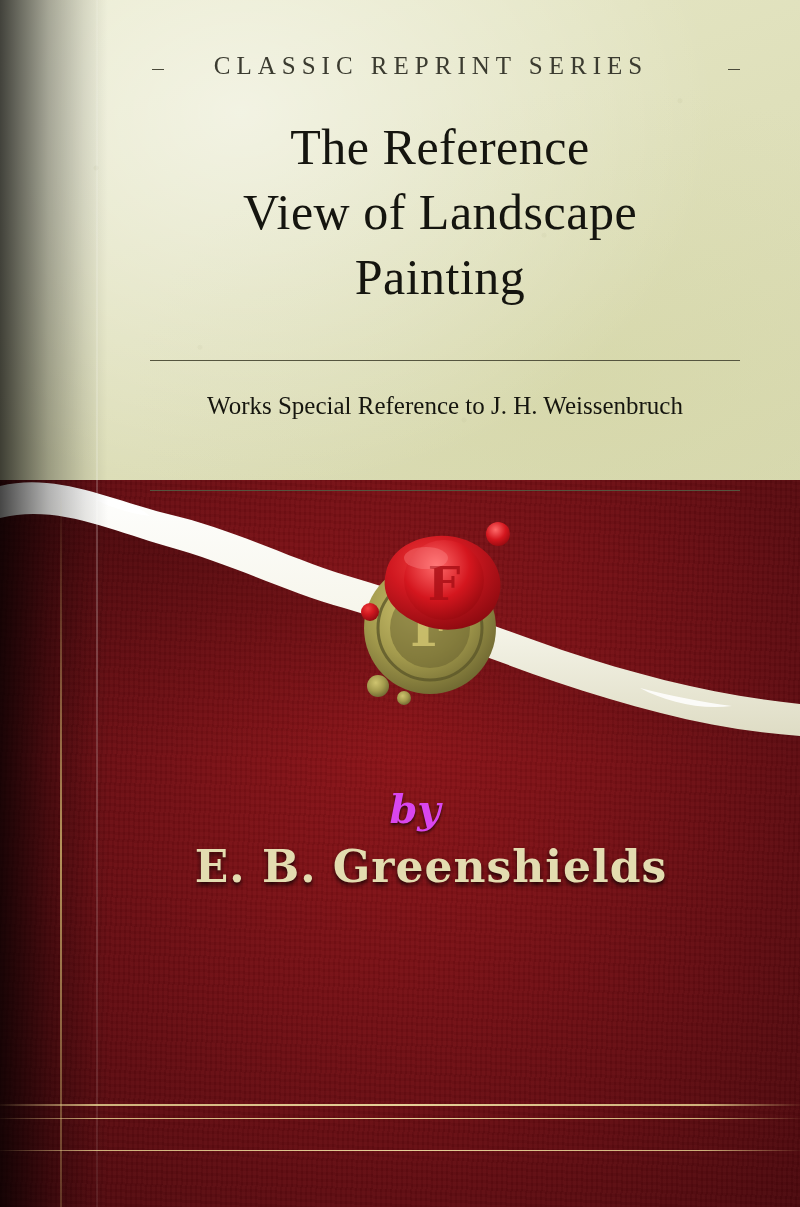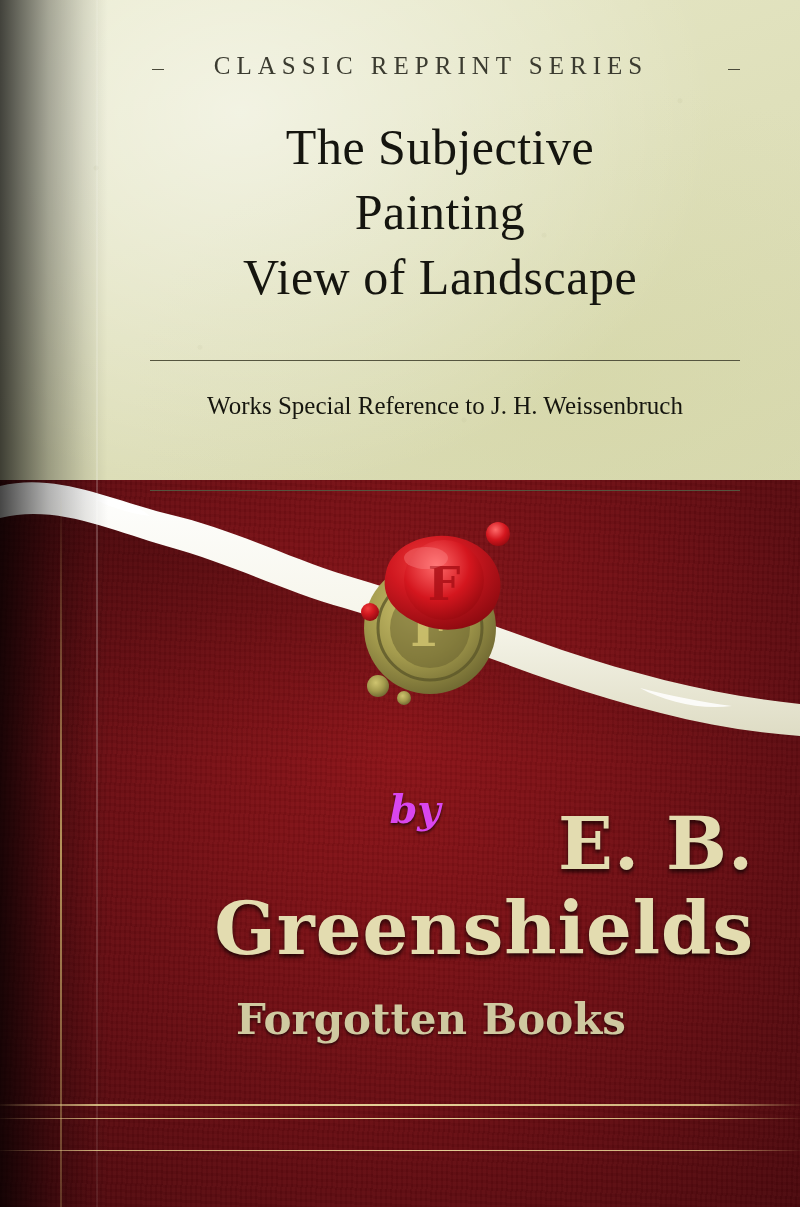--- a/index.html
+++ b/index.html
@@ -193,26 +193,26 @@
     font-weight: bold;
     font-style: italic;
     font-size: 40px;
     color: #d946ef;
     text-shadow: 0 2px 3px rgba(0,0,0,0.65);
     z-index: 10;
   }
   .author {
     position: absolute;
     left: 108px;
-    top: 801px;
+    top: 841px;
     width: 646px;
-    text-align: right;
+    text-align: center;
     font-family: "DejaVu Serif", serif;
     font-weight: bold;
-    font-size: 72px;
+    font-size: 44px;
     letter-spacing: 1px;
     color: #e3dcb0;
     text-shadow: 0 3px 4px rgba(0,0,0,0.7);
     z-index: 10;
   }
 
   .publisher {
     position: absolute;
     left: 108px;
     top: 995px;
@@ -309,35 +309,34 @@
 
   <div class="spine"></div>
   <div class="spine-rule"></div>
   <div class="spine-gold"></div>
 
   <div class="series">CLASSIC REPRINT SERIES</div>
   <div class="series-rule-left"></div>
   <div class="series-rule-right"></div>
 
   <div class="title">
-    <div>The Subjective</div>
+    <div>The Reference</div>
+    <div>View of Landscape</div>
     <div>Painting</div>
-    <div>View of Landscape</div>
   </div>
 
   <div class="rule rule-top"></div>
 
   <div class="subtitle">
     <div>Works Special Reference to J. H. Weissenbruch</div>
   </div>
 
   <div class="rule rule-bottom"></div>
 
   <div class="by">by</div>
   <div class="author">E. B. Greenshields</div>
 
-  <div class="publisher">Forgotten Books</div>
 
   <div class="bot-rule bot-rule-1"></div>
   <div class="bot-rule bot-rule-2"></div>
   <div class="bot-rule bot-rule-3"></div>
 
 </div>
 
 </body></html>

